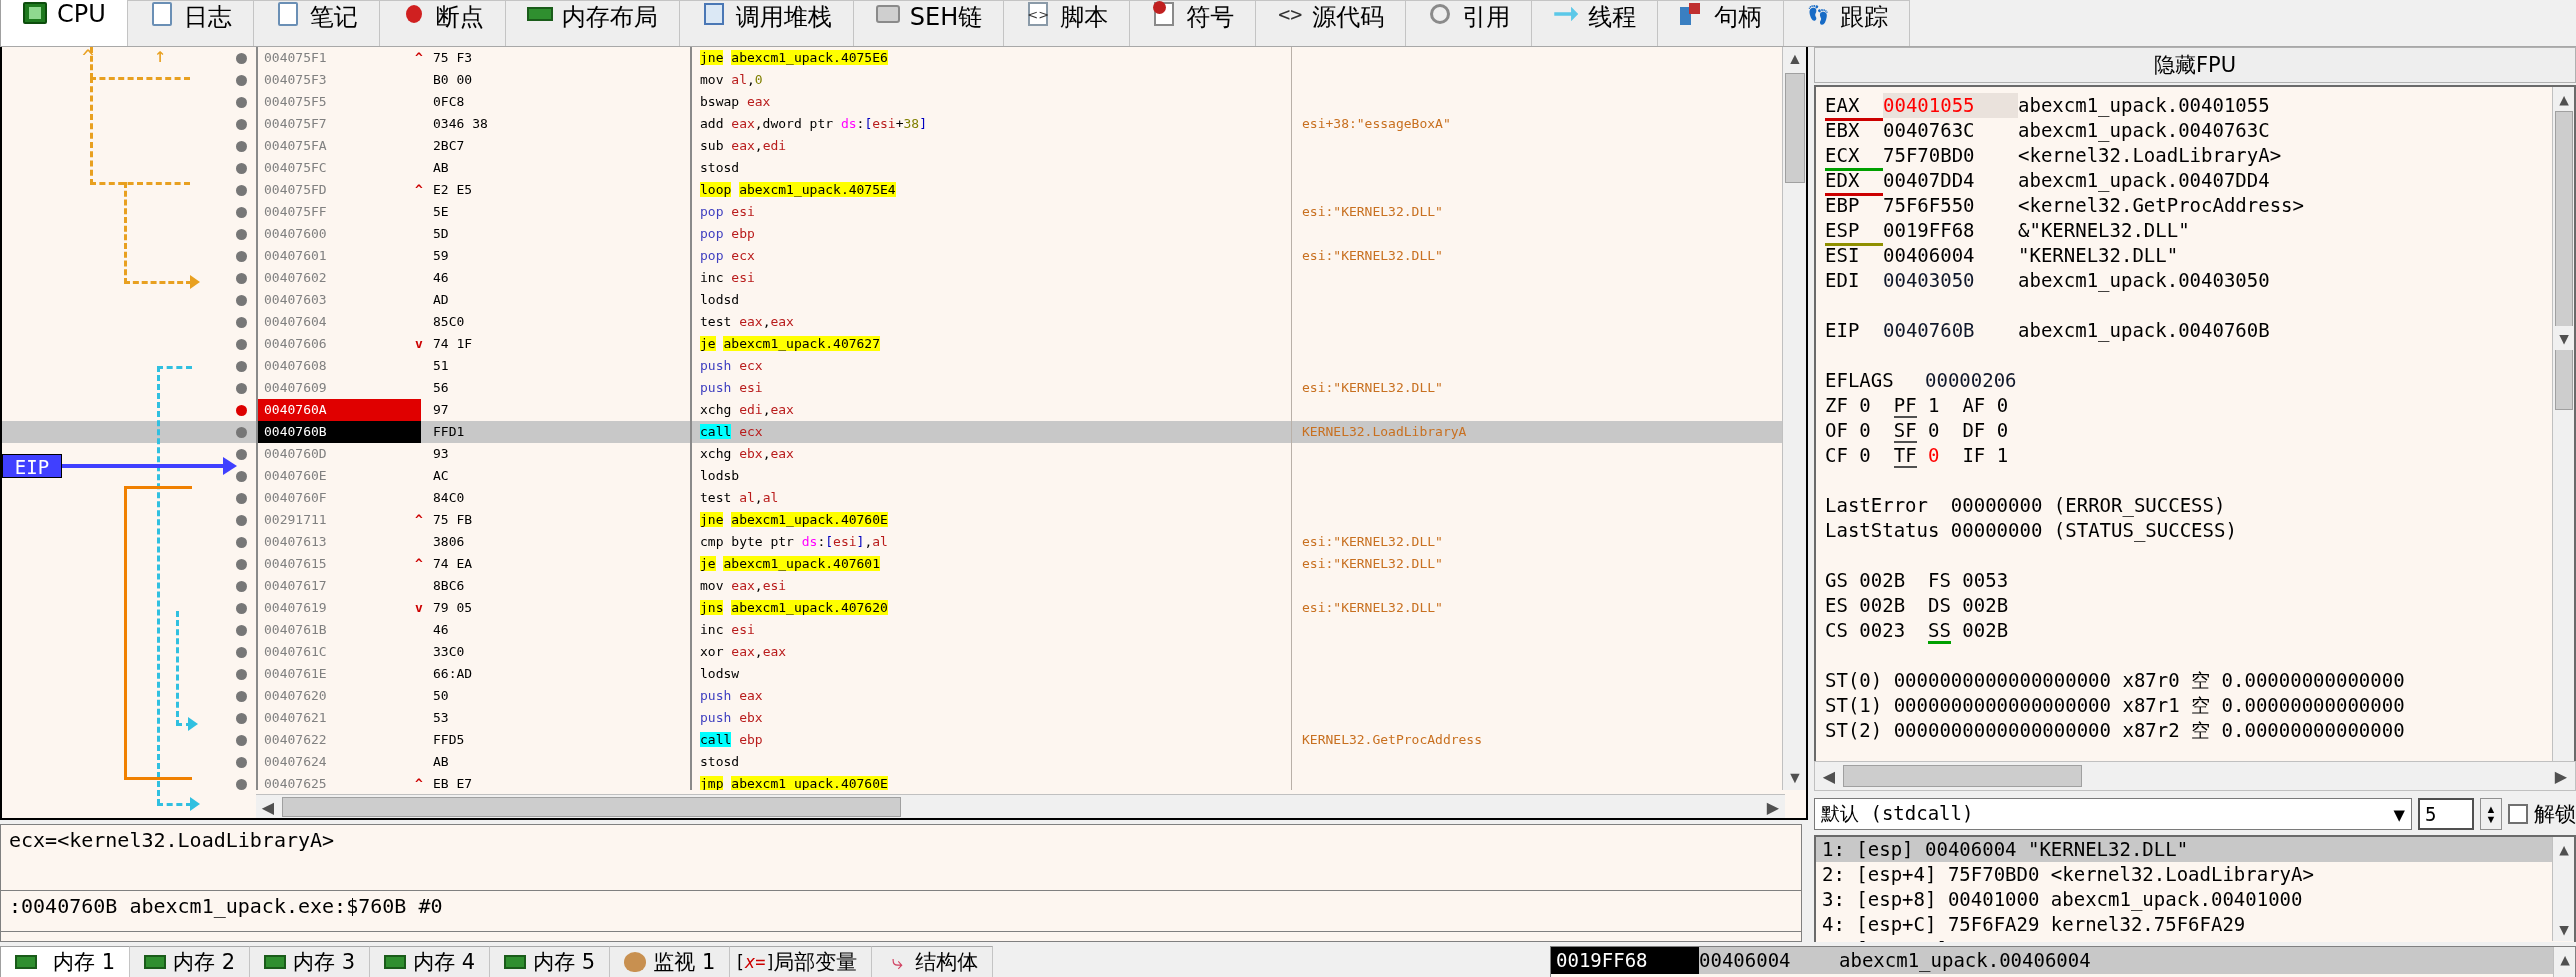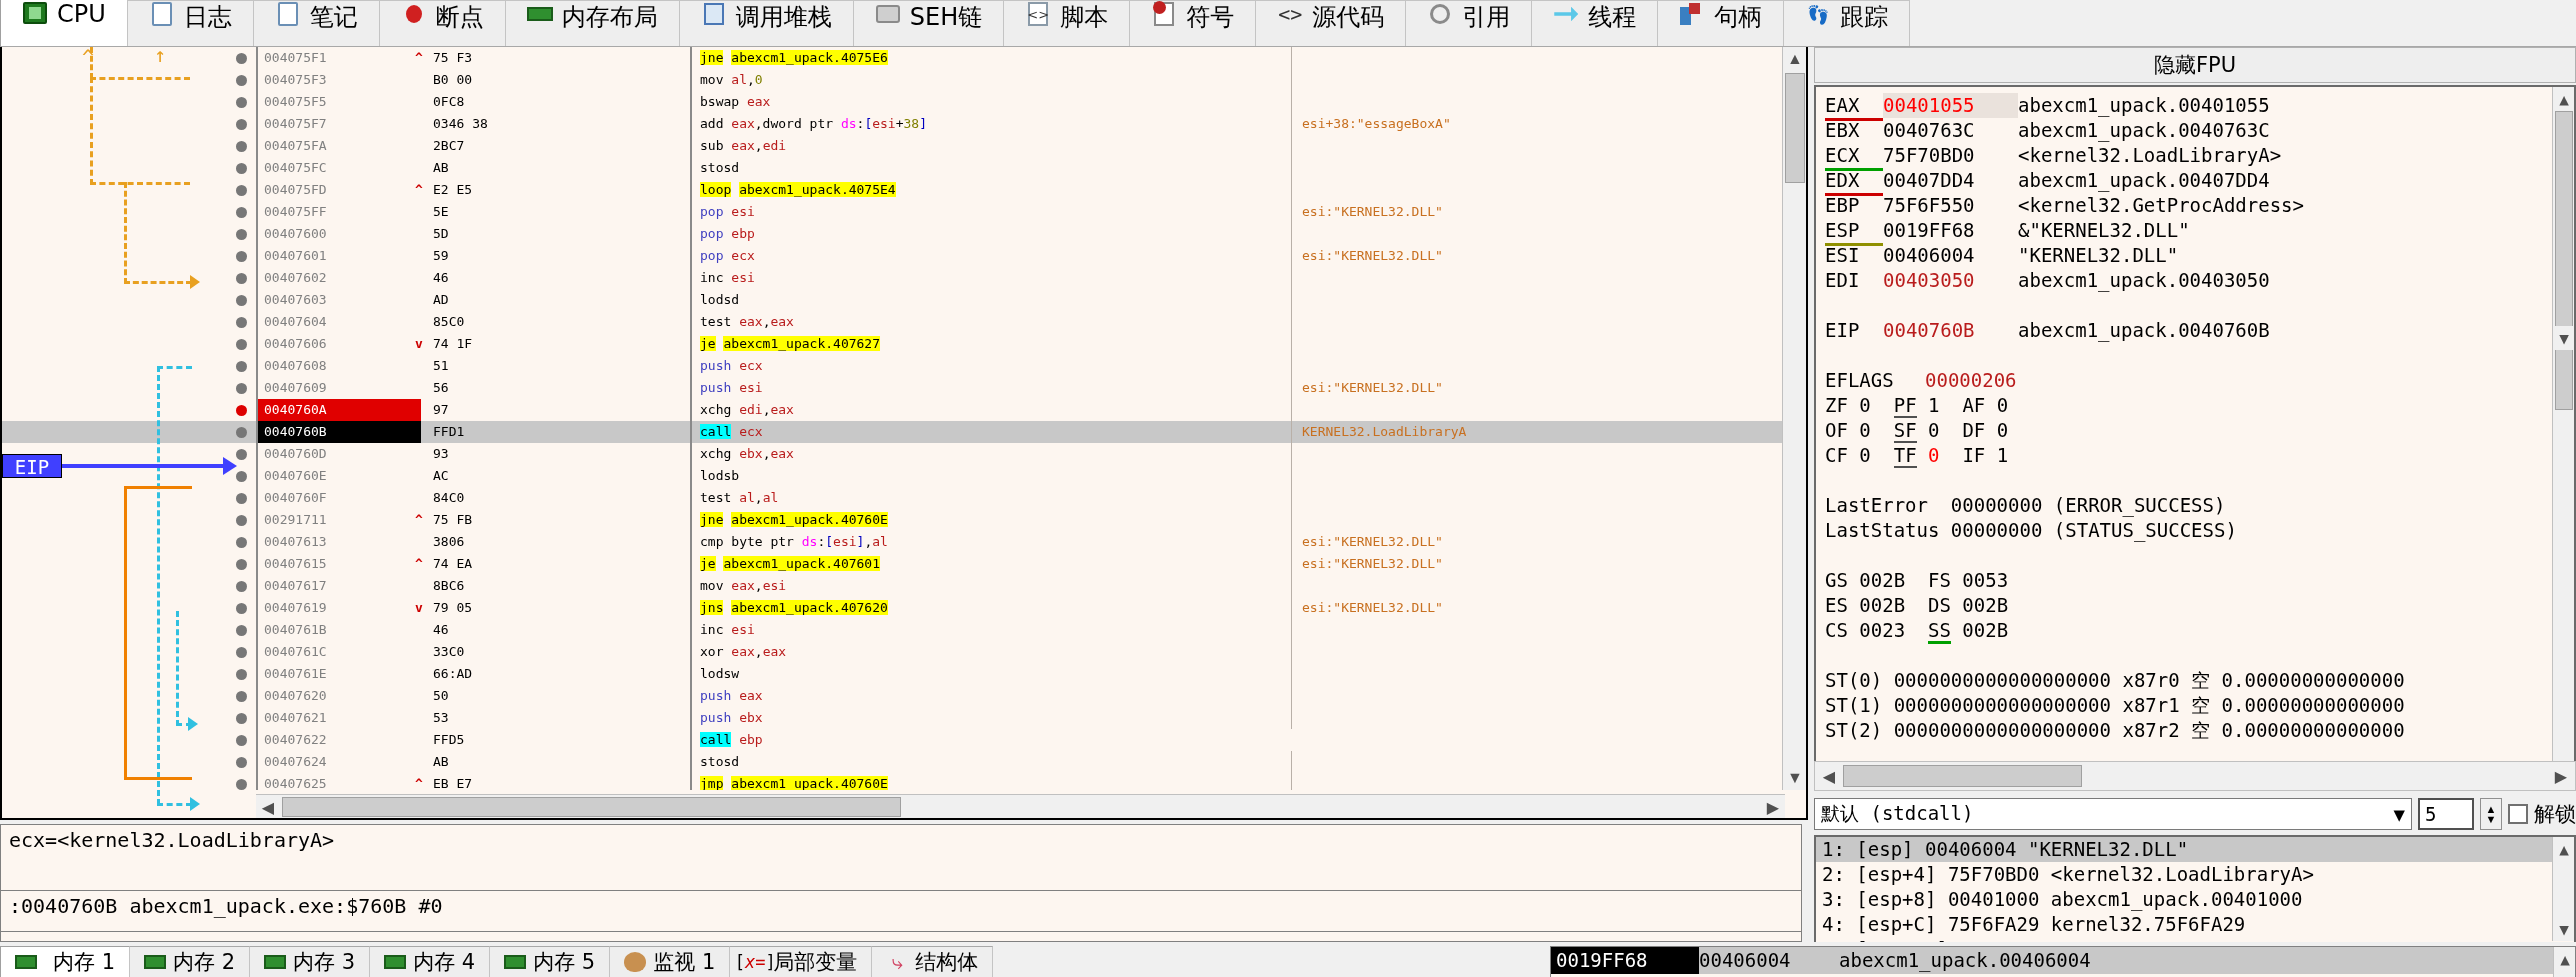--- a/index.html
+++ b/index.html
@@ -117,21 +117,21 @@
     position:absolute; left:0; top:38px; width:762px; height:678px;
     background:#fdf6f0; border:2px solid #6a6a6a; overflow:hidden;
     font-family:"DejaVu Sans Mono", monospace; font-size:19px;
   }
   .reg-row { height:25px; line-height:25px; white-space:nowrap; padding-left:9px; }
   .rname { display:inline-block; width:58px; }
   .rname.u-red { border-bottom:3px solid #cc0000; }
   .rname.u-green { border-bottom:3px solid #00a000; }
   .rname.u-olive { border-bottom:3px solid #909000; }
   .rval { display:inline-block; width:135px; }
-  .rval.red { color:#b91c1c; }
+  .rval.red { color:#0f172a; }
   .rval.hl { background:#eae2dc; color:#ff0000;}
   .rcmt { color:#000; }
   .u-sf { border-bottom:2px solid #505050; }
   .u-gr { border-bottom:3px solid #00a000; }
 
   
   .cc-bar { position:absolute; left:0; top:750px; width:762px; height:34px; display:flex; align-items:center; gap:6px;}
   .cc-combo { flex:1; height:32px; background:#fff; border:1px solid #7a7a7a; display:flex;align-items:center;
               justify-content:space-between; padding:0 6px; font-size:19px; font-family:"DejaVu Sans Mono", monospace;}
   .cc-spin { width:56px; height:32px; background:#fff; border:2px solid #505050; display:flex; align-items:center;
@@ -573,20 +573,21 @@
           <span class="col-mnem"><span class="m-push">push</span> <span><span class="reg">ebx</span></span></span>
           <span class="col-cmt"></span>
         </div>
         <div class="dis-row">
           <span class="col-graph"></span>
           <span class="col-bp"><span class="dot"></span></span>
           <span class="col-addr">00407622</span>
           <span class="col-arrow"></span>
           <span class="col-bytes">FFD5</span>
           <span class="col-mnem"><span class="hl-cyan">call</span> <span><span class="reg">ebp</span></span></span>
+          <span class="col-cmt">KERNEL32.GetProcAddress</span>
         </div>
         <div class="dis-row">
           <span class="col-graph"></span>
           <span class="col-bp"><span class="dot"></span></span>
           <span class="col-addr">00407624</span>
           <span class="col-arrow"></span>
           <span class="col-bytes">AB</span>
           <span class="col-mnem"><span class="m-gen">stosd</span></span>
           <span class="col-cmt"></span>
         </div>

